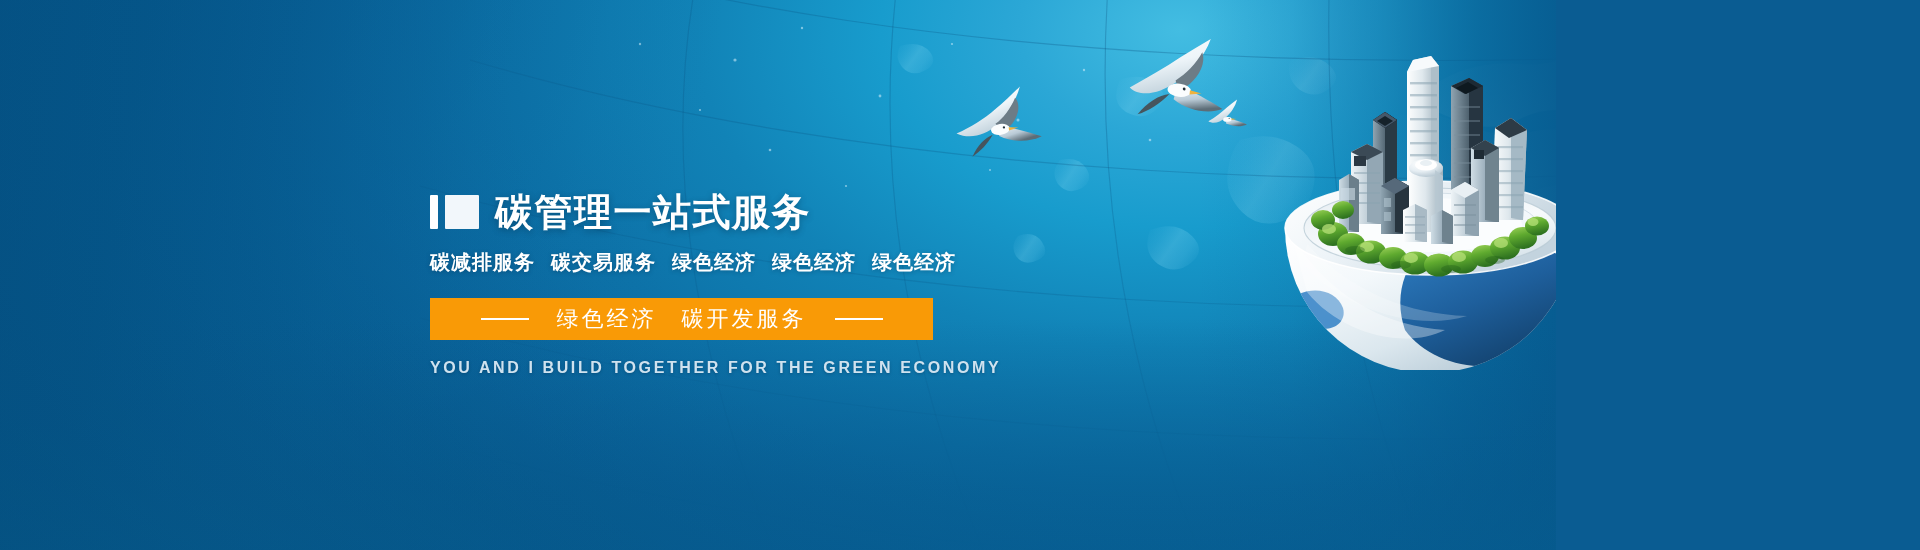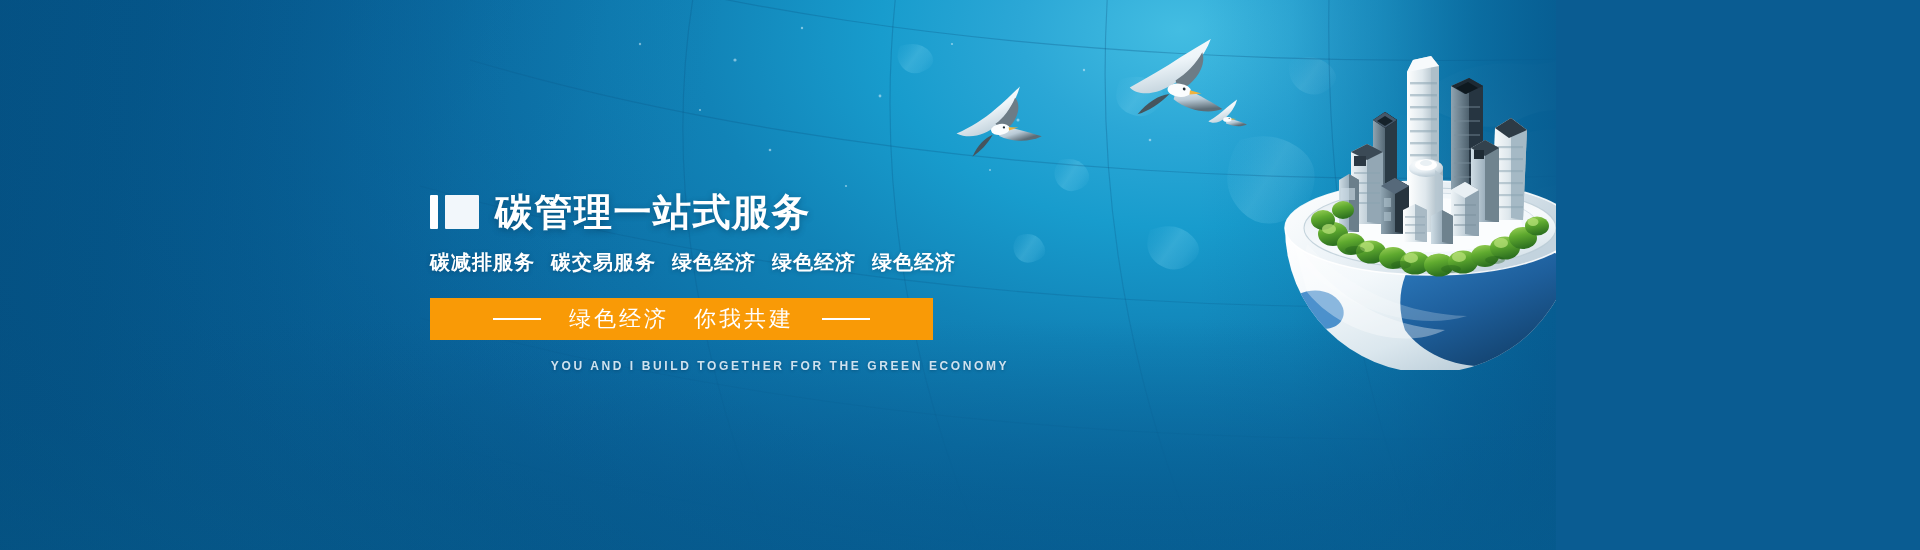--- a/index.html
+++ b/index.html
@@ -4,21 +4,20 @@
 <title>Carbon Management Banner</title>
 <style>
   html,body{margin:0;padding:0;background:#0a5c92;}
   body{font-family:"Liberation Sans","DejaVu Sans",sans-serif;}
 
   #banner{
     position:relative;
     width:1556px;height:550px;
     overflow:hidden;
     background:#0a5c92;
-    text-align:center;
   }
 
   
   .bg-base{
     position:absolute;inset:0;
     background:
       radial-gradient(ellipse 1150px 760px at 1180px 30px,
         #43bde2 0%, #2ba7d6 14%, #189ccd 26%, #1183b7 42%,
         #0d72a8 58%, #0a649c 74%, #07598f 88%, #065387 100%);
   }
@@ -91,21 +90,21 @@
   .rule{width:48px;height:2px;background:#ffffff;display:inline-block;flex:0 0 auto;}
   .slogan-text{
     color:#ffffff;font-size:22px;font-weight:normal;
     letter-spacing:3px;white-space:nowrap;
     padding:0 28px;
   }
 
   .tagline{
     margin-top:19px;
     color:#cfe2ef;
-    font-size:12px;font-weight:bold;
+    font-size:16px;font-weight:bold;
     letter-spacing:2.6px;white-space:nowrap;
     text-shadow:0 1px 3px rgba(3,48,80,0.40);
   }
 
   
   .globe-art{position:absolute;left:1255px;top:20px;width:350px;height:350px;}
   .birds{position:absolute;left:930px;top:30px;width:420px;height:150px;}
 </style>
 </head>
 <body>
@@ -479,20 +478,20 @@
     <div class="services">
       <span>碳减排服务</span>
       <span>碳交易服务</span>
       <span>绿色经济</span>
       <span>绿色经济</span>
       <span>绿色经济</span>
     </div>
 
     <div class="slogan-bar">
       <span class="rule"></span>
-      <span class="slogan-text">绿色经济　你我共建</span>
+      <span class="slogan-text">绿色经济　碳开发服务</span>
       <span class="rule"></span>
     </div>
 
     <div class="tagline">YOU AND I BUILD TOGETHER FOR THE GREEN ECONOMY</div>
   </div>
 
 </div>
 
 </body></html>

